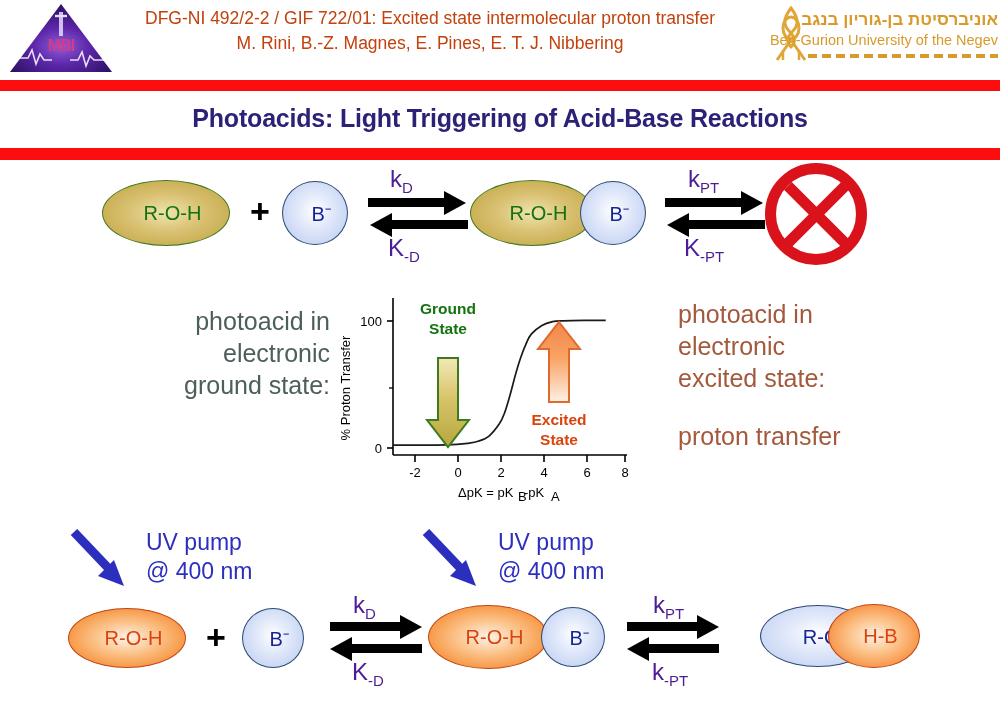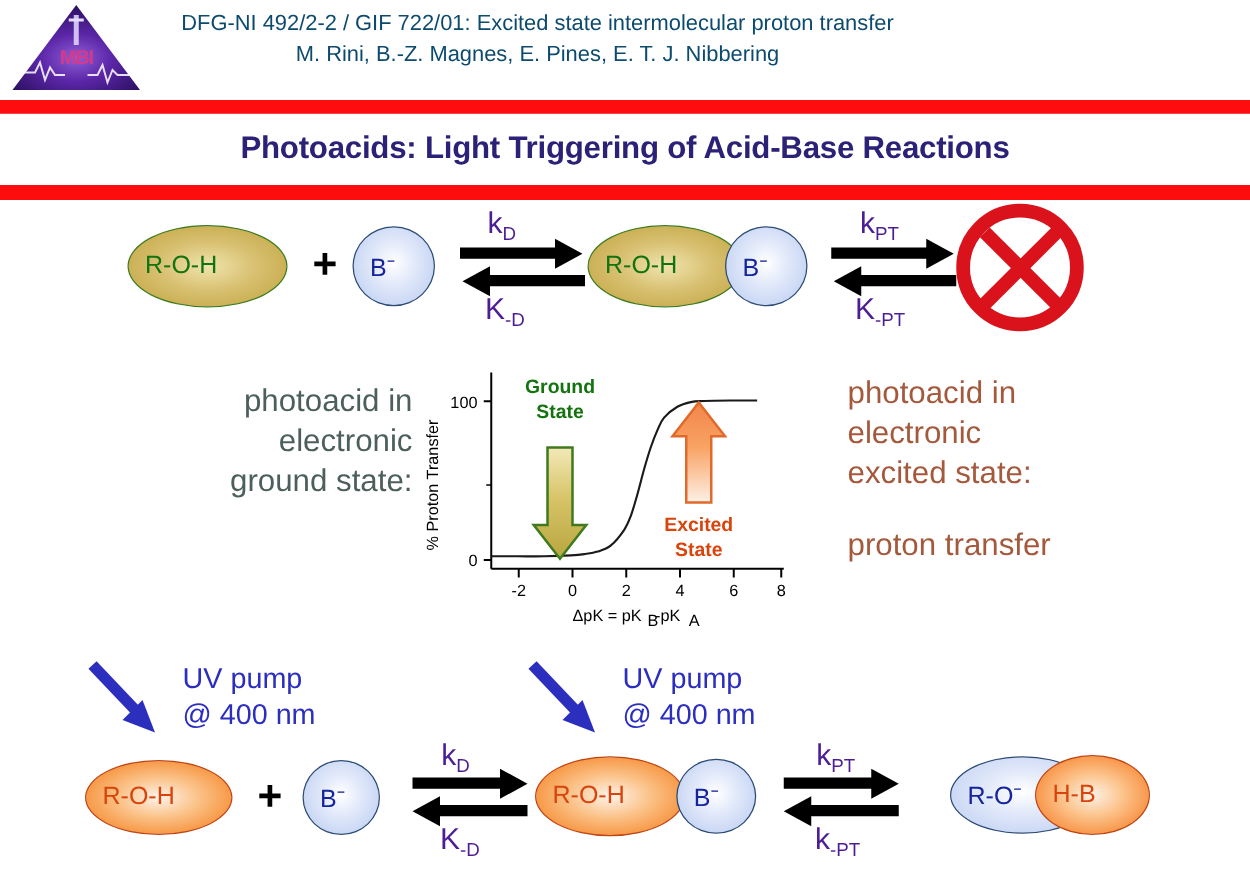--- a/index.html
+++ b/index.html
@@ -12,21 +12,21 @@
     position:relative;
   }
 
   
   #header {
     position:absolute; left:0; top:0; width:1000px; height:78px;
   }
   #mbi-logo { position:absolute; left:8px; top:2px; width:106px; height:72px; }
   #header-text {
     position:absolute; left:90px; top:6px; width:680px;
-    text-align:center; color:#0c4a6e; font-size:17.5px; line-height:25px;
+    text-align:center; color:#c2410c; font-size:17.5px; line-height:25px;
   }
   #header-text div { white-space:nowrap; }
   #bgu-logo { position:absolute; right:0px; top:4px; width:230px; height:68px; }
   #bgu-heb {
     position:absolute; right:2px; top:6px;
     font-size:17px; font-weight:bold; color:#d79a2b;
     direction:rtl; letter-spacing:0px; white-space:nowrap;
   }
   #bgu-eng {
     position:absolute; right:2px; top:28px;
@@ -46,21 +46,21 @@
   #slide-title {
     position:absolute; left:0; top:104px; width:1000px;
     text-align:center; color:#2b2177;
     font-size:25px; font-weight:bold; letter-spacing:-0.2px;
   }
 
   
   .ellipse { position:absolute; border-radius:50%; }
   .ellipse span {
     position:absolute; left:0; top:50%; width:100%;
-    transform:translateY(-50%); text-align:left;
+    transform:translateY(-50%); text-align:center;
     font-size:20px; white-space:nowrap;padding-left:13px;
   }
   .ell-roh-g {
     background:radial-gradient(ellipse at 50% 50%,#efe4ad 0%,#d9c173 42%,#cbb055 72%,#d6bf77 100%);
     border:1.5px solid #3c7a1e;
   }
   .ell-roh-g span { color:#13730f; }
   .ell-b {
     background:radial-gradient(ellipse at 50% 46%,#ffffff 0%,#e3eafa 35%,#c8d6f4 75%,#c2d2f2 100%);
     border:1.5px solid #2b4a75;
@@ -148,20 +148,31 @@
       <path d="M47,14 L59,14" stroke="#e6ddfb" stroke-width="2.4"></path>
       <text x="53" y="49" font-family="Liberation Sans, sans-serif" font-size="16" font-weight="bold" fill="#d43a8c" text-anchor="middle" letter-spacing="-1">MBI</text>
     </svg>
   </div>
 
   <div id="header-text">
     <div>DFG-NI 492/2-2 / GIF 722/01: Excited state intermolecular proton transfer</div>
     <div>M. Rini, B.-Z. Magnes, E. Pines, E. T. J. Nibbering</div>
   </div>
 
+  <div id="bgu-logo">
+    <svg id="bgu-flame" viewBox="0 0 46 56">
+      <path d="M23,2 C14,14 16,20 22,26 C27,31 28,36 23,41 C18,36 19,31 24,26 C30,20 32,14 23,2 Z" fill="none" stroke="#e0a637" stroke-width="3"></path>
+      <ellipse cx="23" cy="22" rx="8" ry="11" fill="none" stroke="#e0a637" stroke-width="3"></ellipse>
+      <path d="M9,54 L23,34 L37,54" fill="none" stroke="#e0a637" stroke-width="3"></path>
+      <path d="M15,54 L15,44 M31,54 L31,44" stroke="#e0a637" stroke-width="2.5"></path>
+    </svg>
+    <div id="bgu-heb">אוניברסיטת בן-גוריון בנגב</div>
+    <div id="bgu-eng">Ben-Gurion University of the Negev</div>
+    <div id="bgu-dash"></div>
+  </div>
 </div>
 
 <div class="redbar" id="redbar1"></div>
 
 <div id="slide-title">Photoacids: Light Triggering of Acid-Base Reactions</div>
 
 <div class="redbar" id="redbar2"></div>
 
 <div>
 

